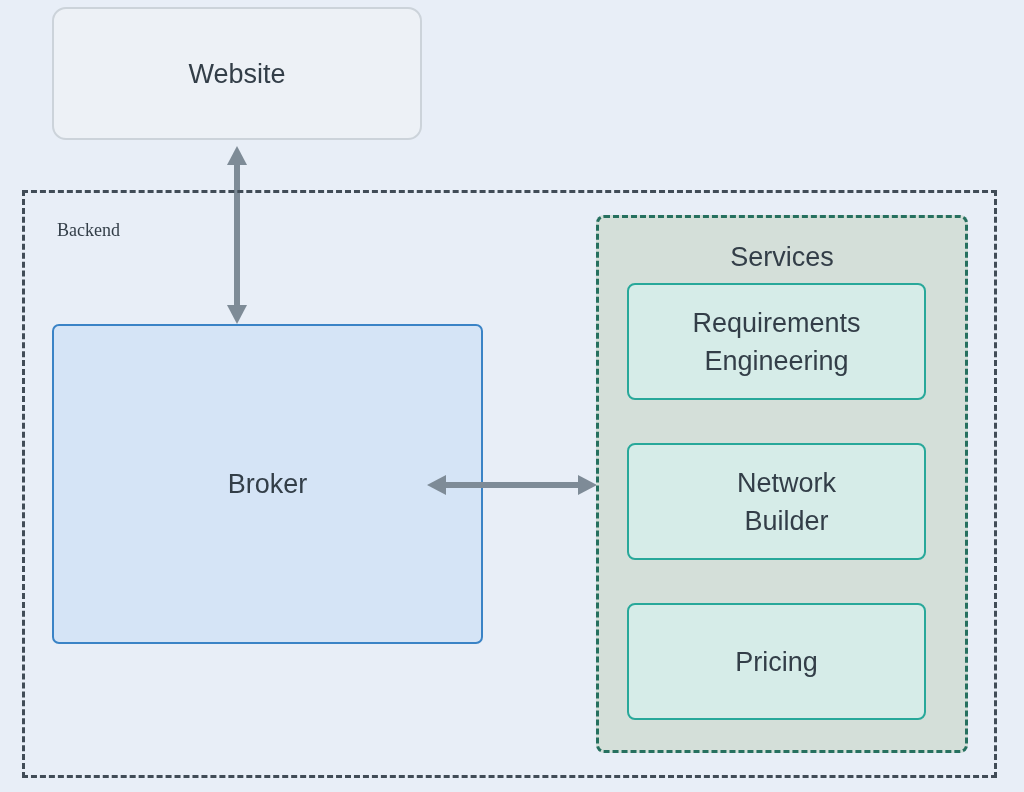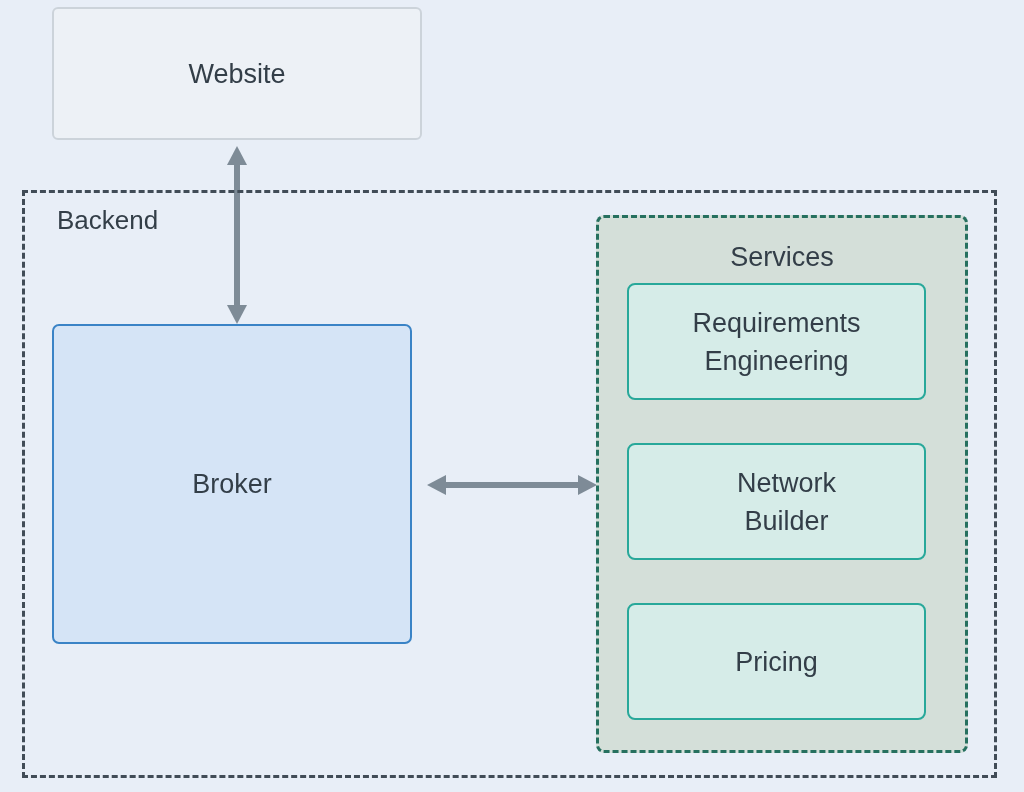--- a/index.html
+++ b/index.html
@@ -27,49 +27,50 @@
   }
   
   .website-box {
     position: absolute;
     left: 52px;
     top: 7px;
     width: 370px;
     height: 133px;
     background: var(--website-fill);
     border: 2px solid var(--website-border);
-    border-radius: 6px;
+    border-radius: 14px;
     box-sizing: border-box;
     display: flex;
     align-items: center;
     justify-content: center;
   }
   
   .backend-box {
     position: absolute;
     left: 22px;
     top: 190px;
     width: 975px;
     height: 588px;
     border: 3px dashed var(--backend-border);
     box-sizing: border-box;
   }
   .backend-label {
     position: absolute;
     left: 32px;
-    top: 9px;
-    font-size: 26px;
+    top: 19px;
+    font-size: 18px;
     line-height: 36px;
+    font-family: Liberation Serif, serif;
   }
   
   .broker-box {
     position: absolute;
     left: 52px;
     top: 324px;
-    width: 360px;
+    width: 431px;
     height: 320px;
     background: var(--broker-fill);
     border: 2.5px solid var(--broker-border);
     border-radius: 7px;
     box-sizing: border-box;
     display: flex;
     align-items: center;
     justify-content: center;
   }
   

